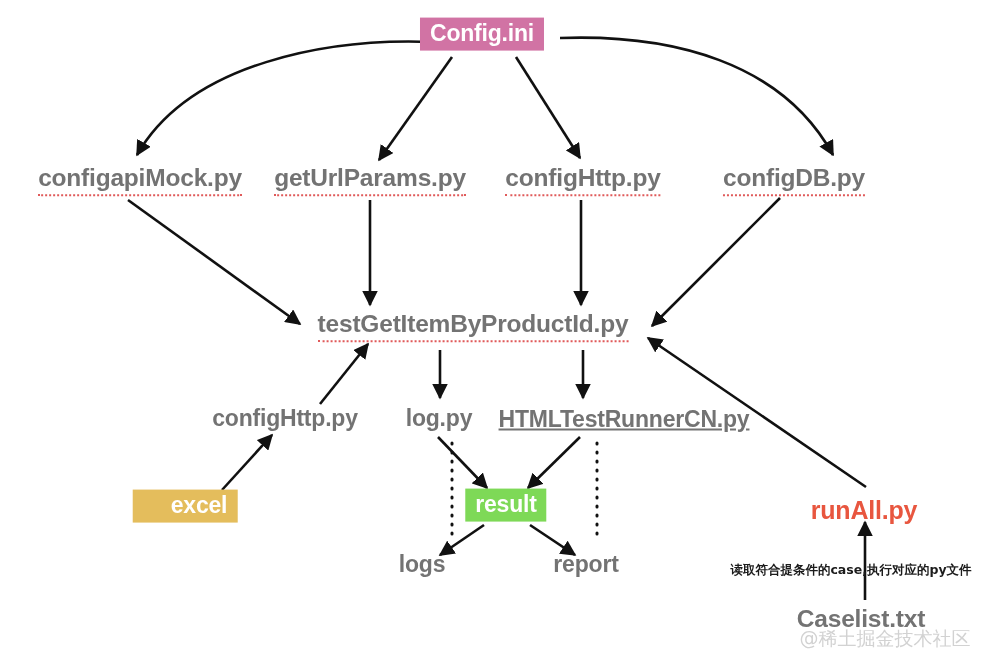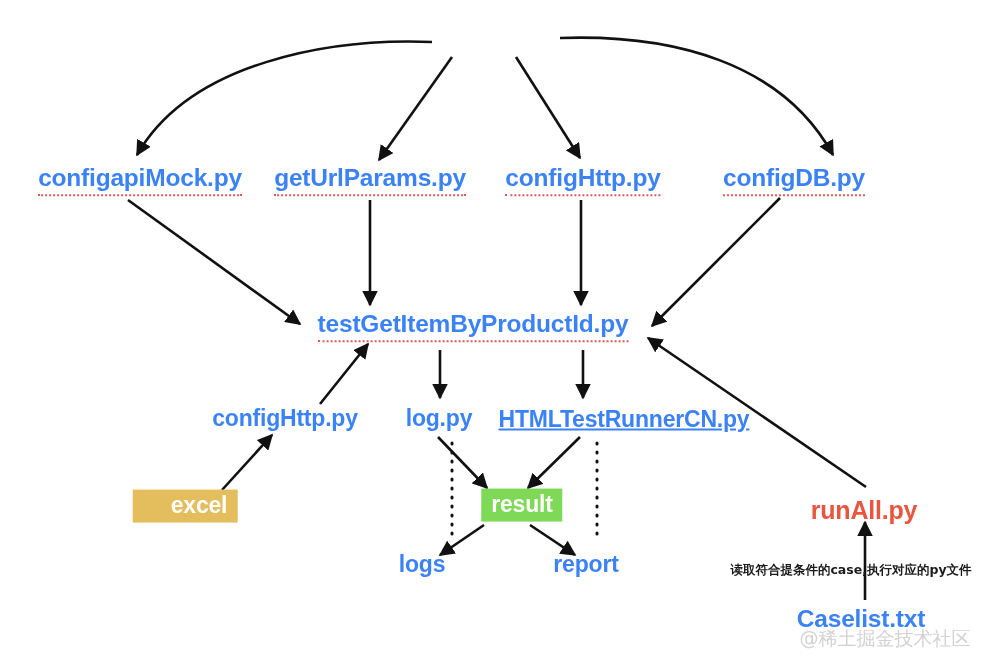--- a/index.html
+++ b/index.html
@@ -23,21 +23,21 @@
     left: 0;
     top: 0;
     width: 988px;
     height: 657px;
     pointer-events: none;
   }
   .node {
     position: absolute;
     white-space: nowrap;
     font-weight: bold;
-    color: #3b82f6;
+    color: #737373;
     letter-spacing: -0.2px;
   }
   
   .txt {
     transform: translate(-50%, -50%);
     font-size: 23px;
     line-height: 1;
   }
   .txt.spell {
     
@@ -58,21 +58,21 @@
   .chip {
     transform: translate(-50%, -50%);
     color: #ffffff;
     font-weight: bold;
     padding: 3px 10px 5px 10px;
     font-size: 23px;
     line-height: 1.08;
   }
   .chip.pink   { background: #d173a4; }
   .chip.gold   { background: #e4bd5c; padding-left: 38px; }
-  .chip.green  { background: #79d martin; margin-left: 16px; }
+  .chip.green  { background: #79d martin; }
   .chip.green  { background: #7ed957; }
   .note {
     position: absolute;
     transform: translate(-50%, -50%);
     font-size: 12.5px;
     font-weight: bold;
     color: #1c1c1c;
     white-space: nowrap;
     font-family: "DejaVu Sans", "Liberation Sans", sans-serif;
   }
@@ -134,20 +134,21 @@
 
       <path d="M 865 600 L 865 522"></path>
     </g>
 
     <g stroke="#111111" stroke-width="3" stroke-linecap="round" stroke-dasharray="1 8">
       <line x1="452" y1="443" x2="452" y2="540"></line>
       <line x1="597" y1="443" x2="597" y2="540"></line>
     </g>
   </svg>
 
+  <div class="node chip pink" style="left:482px; top:34px;">Config.ini</div>
 
   <div class="node txt spell big" style="left:140px; top:181px;">configapiMock.py</div>
 
   <div class="node txt spell big" style="left:370px; top:181px;">getUrlParams.py</div>
 
   <div class="node txt spell big" style="left:583px; top:181px;">configHttp.py</div>
 
   <div class="node txt spell big" style="left:794px; top:181px;">configDB.py</div>
 
   <div class="node txt spell big" style="left:473px; top:327px;">testGetItemByProductId.py</div>

